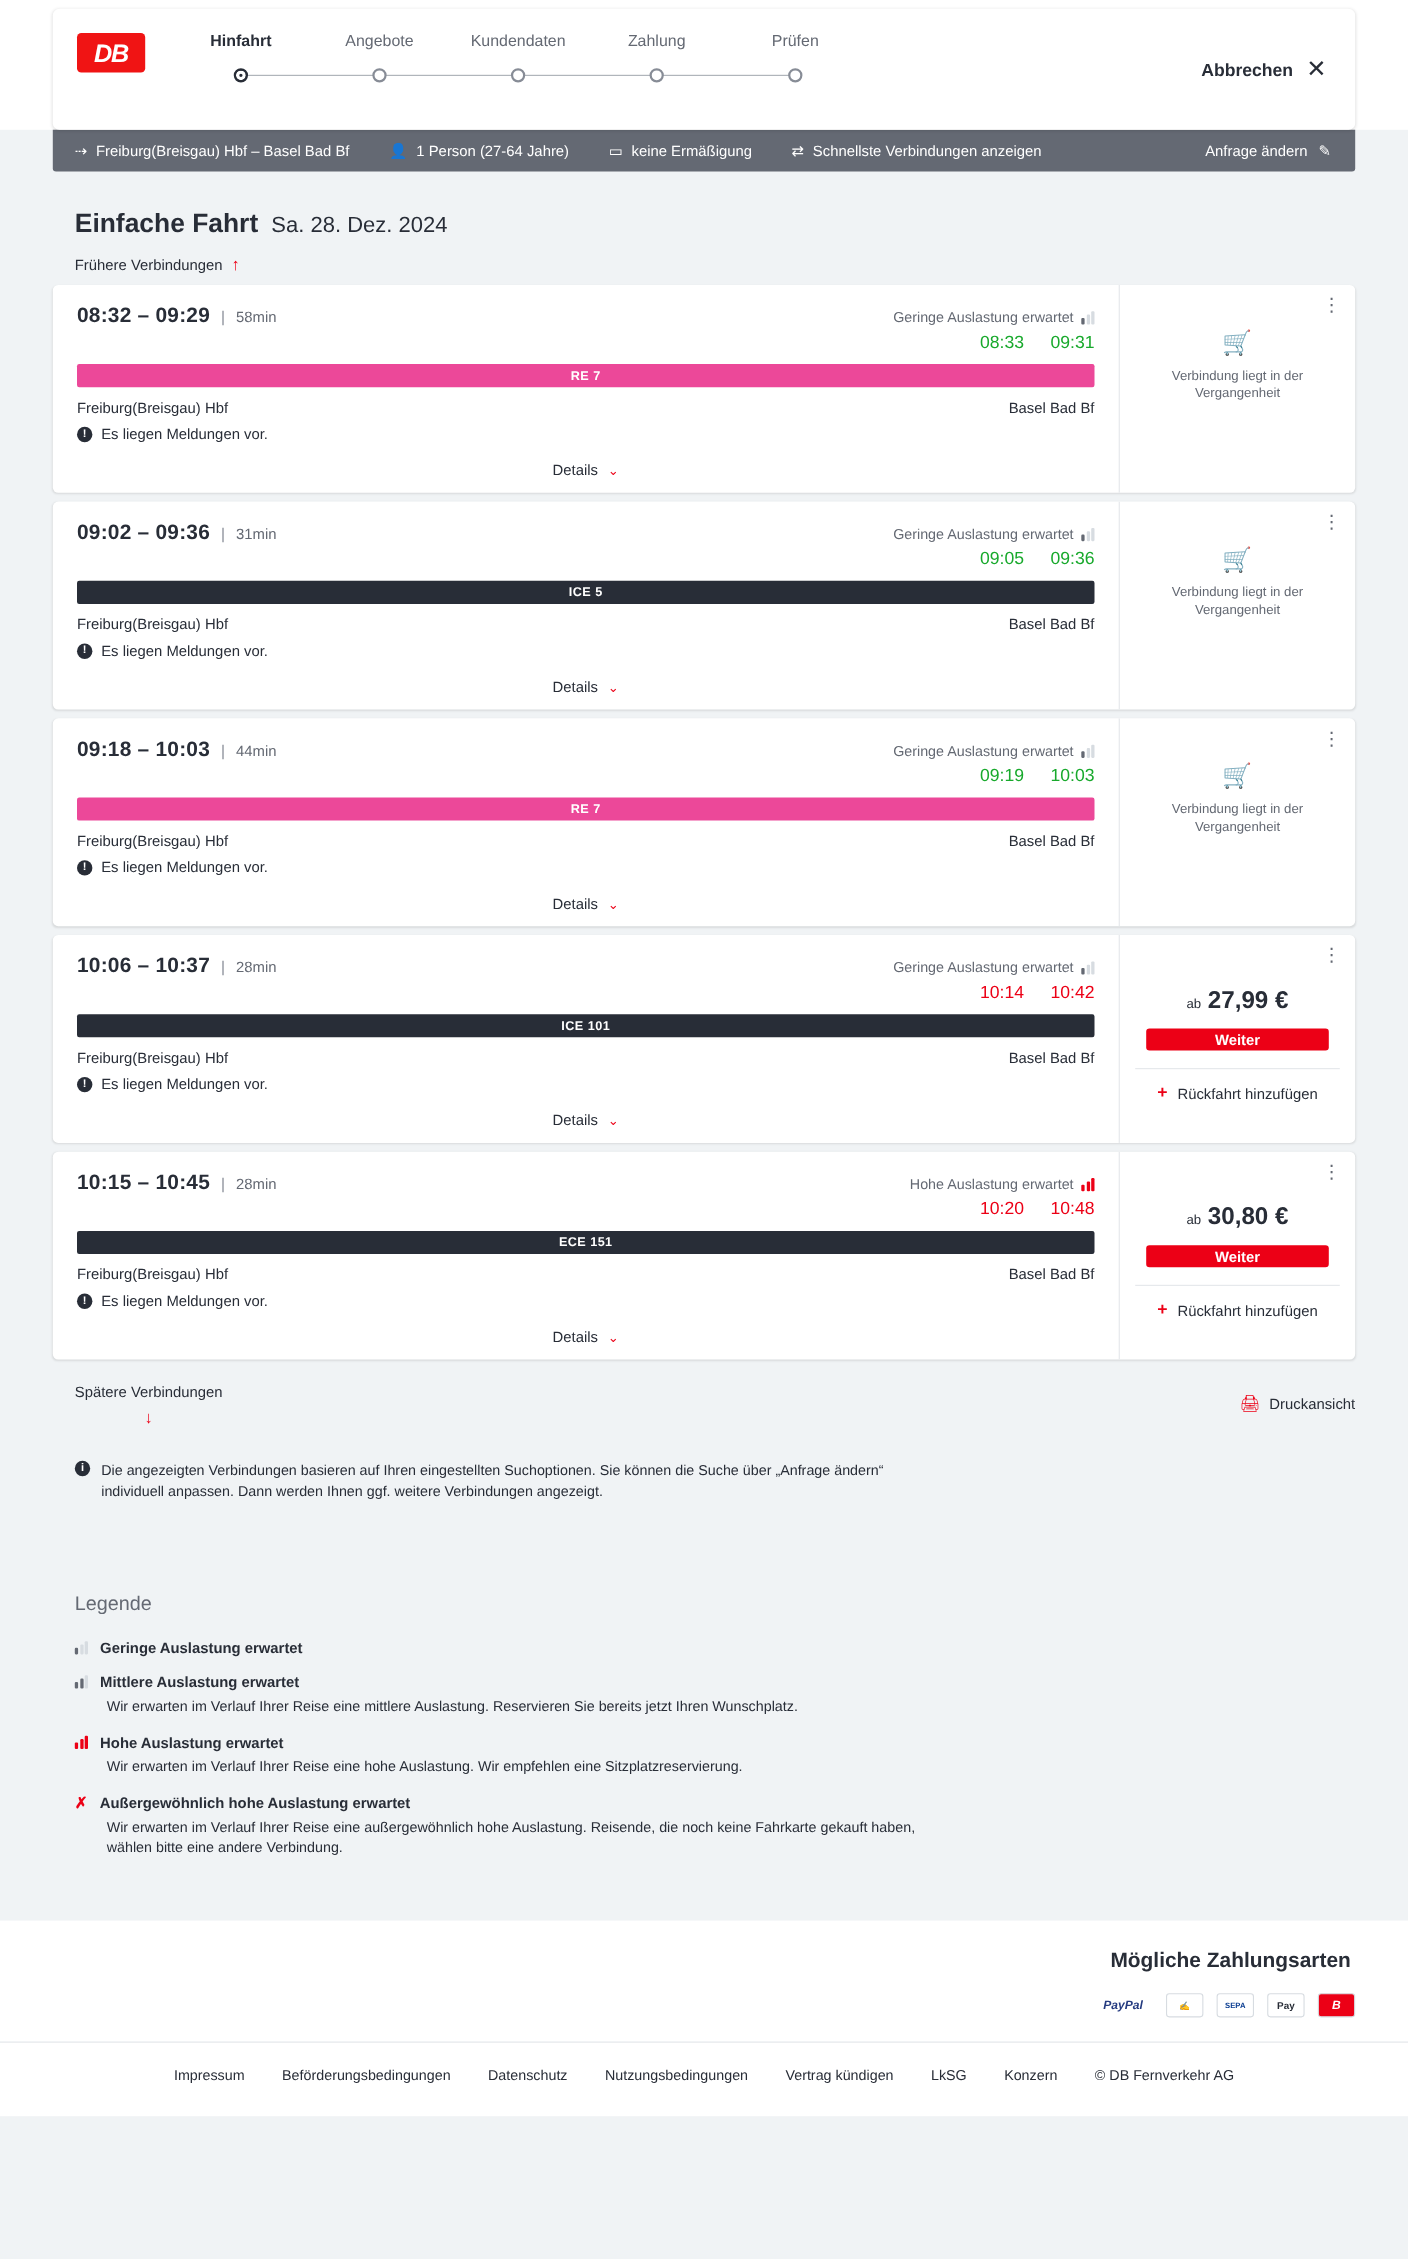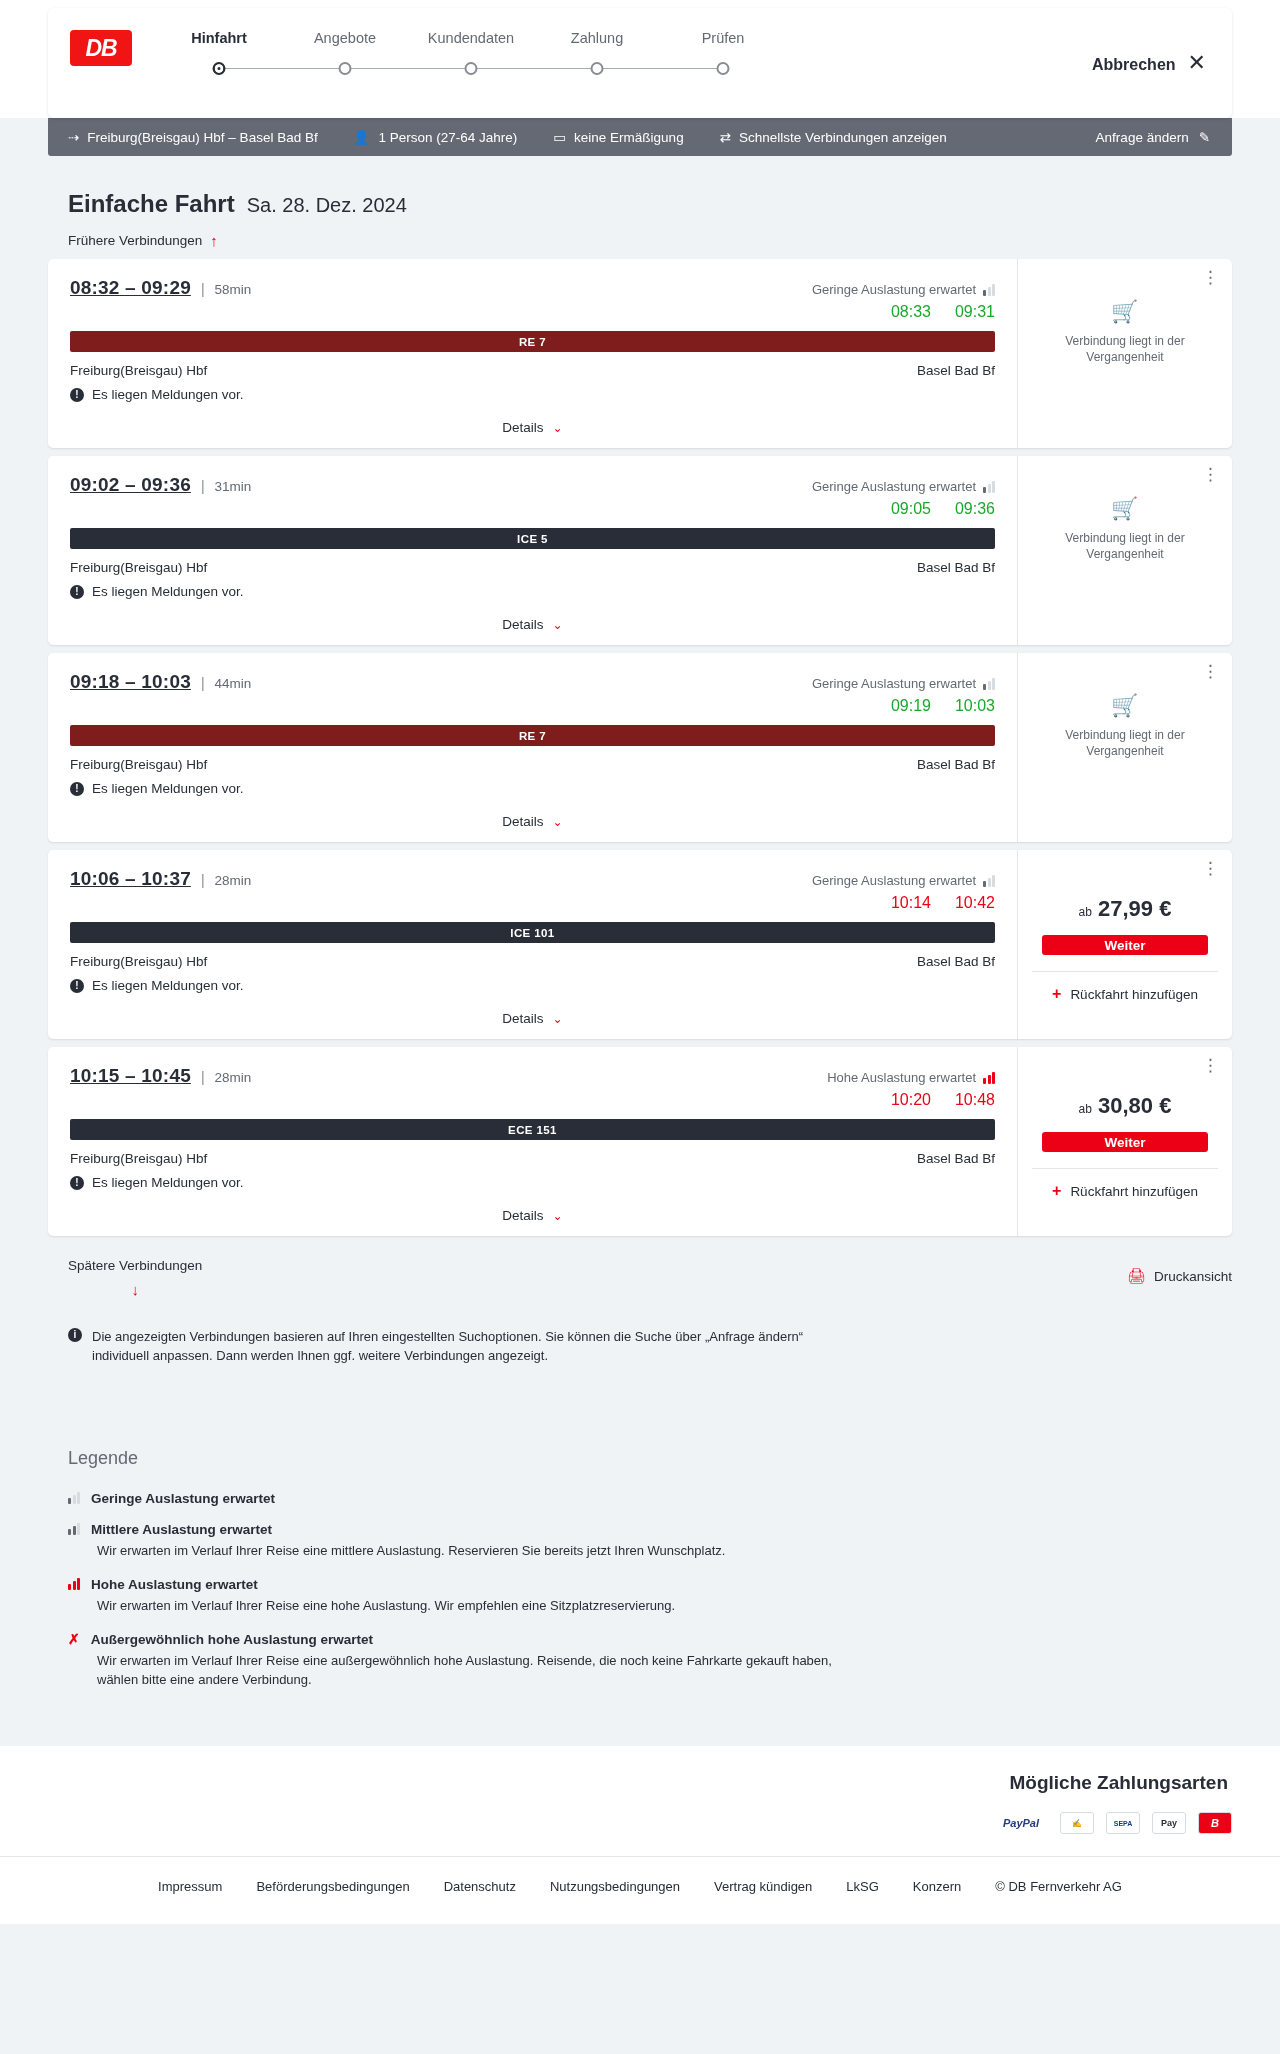--- a/index.html
+++ b/index.html
@@ -81,39 +81,39 @@
   .arrow { color:#ec0016; font-size:15px; }
 
   
   .conn {
     background:#fff; border-radius:5px; margin-bottom:8px;
     display:flex; box-shadow:0 1px 2px rgba(0,0,0,.10);
     overflow:hidden;
   }
   .conn-left { flex:1; padding:18px 22px 0 22px; position:relative; }
   .row1 { display:flex; align-items:baseline; }
-  .times { font-size:19px; font-weight:bold; letter-spacing:.2px;text-decoration:underline; }
+  .times { font-size:19px; font-weight:bold; letter-spacing:.2px; }
   .sep { color:#878c96; margin:0 10px; font-weight:normal; }
   .dur { font-size:13.5px; color:#646973; }
   .occ { margin-left:auto; font-size:13px; color:#646973; display:flex; align-items:center; gap:7px; }
   .bars { display:inline-flex; gap:1.5px; align-items:flex-end; height:12px; }
   .bars i { width:3px; background:#9ea3ab; display:block; border-radius:1px; }
   .bars i:nth-child(1){height:6px;} .bars i:nth-child(2){height:9px;} .bars i:nth-child(3){height:12px;}
   .bars.lvl1 i:nth-child(1){background:#646973;} .bars.lvl1 i:nth-child(2),.bars.lvl1 i:nth-child(3){background:#d7dce1;}
   .bars.lvl2 i:nth-child(1),.bars.lvl2 i:nth-child(2){background:#646973;} .bars.lvl2 i:nth-child(3){background:#d7dce1;}
   .bars.lvl3 i{background:#ec0016;}
   .realtime { font-size:16px; margin-top:4px; display:flex; gap:24px;justify-content:flex-end; }
   .rt-green { color:#18a92c; font-weight:normal; }
   .rt-red { color:#ec0016; }
   .trainbar {
     margin-top:10px; height:21px; border-radius:2px;
     display:flex; align-items:center; justify-content:center;
     color:#fff; font-size:11.5px; font-weight:bold; letter-spacing:.4px;
   }
-  .trainbar.re { background:#7f1d1d; }
+  .trainbar.re { background:#ec4899; }
   .trainbar.ice { background:#282d37; }
   .stations { display:flex; justify-content:space-between; margin-top:11px; font-size:13.5px; }
   .msg { display:flex; align-items:center; gap:8px; margin-top:9px; font-size:13.5px; }
   .i-circle {
     width:14px;height:14px;border-radius:50%;background:#282d37;color:#fff;
     font-size:10px;line-height:14px;text-align:center;font-weight:bold;flex:none;
   }
   .details {
     text-align:center; font-size:13.5px; padding:14px 0 13px 0; margin-top:4px;
     display:flex; align-items:center; justify-content:center; gap:9px; cursor:pointer;

